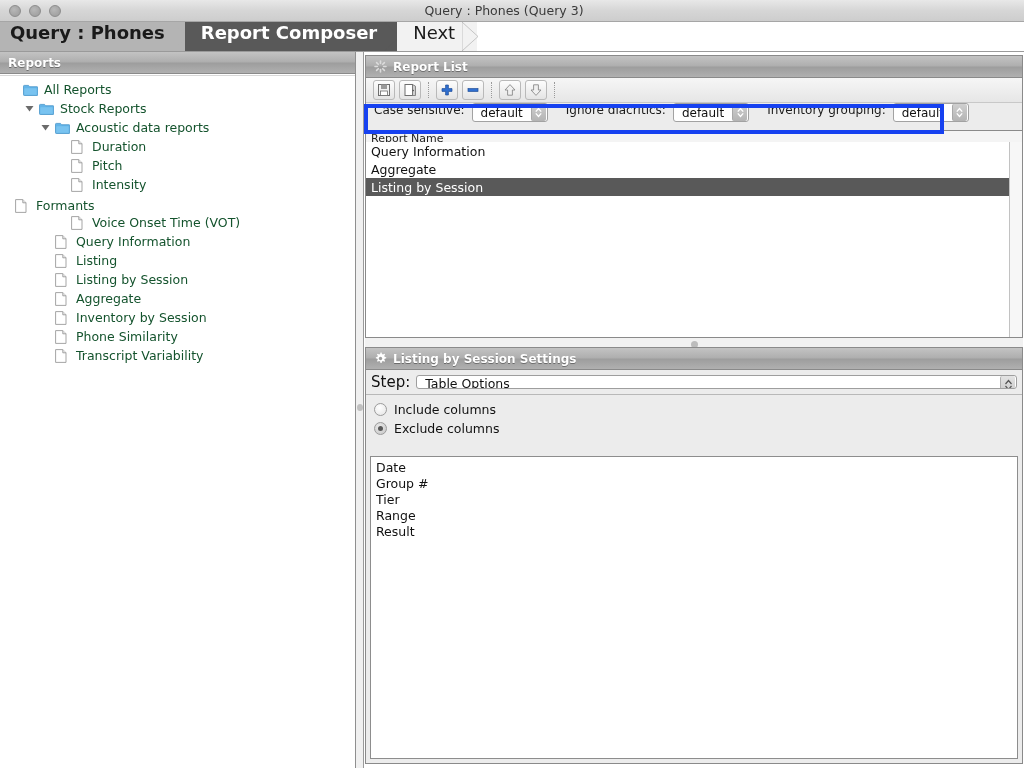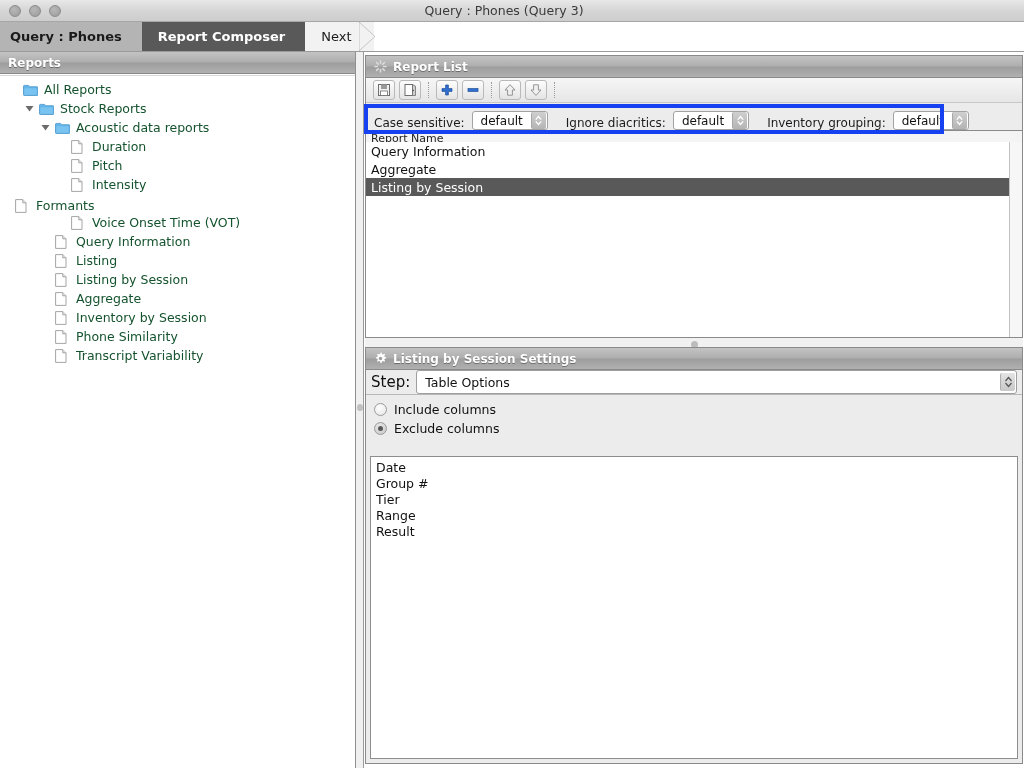--- a/index.html
+++ b/index.html
@@ -27,22 +27,22 @@
     font-size: 12.5px; color: #3a3a3a;
   }
 
   
   .crumbbar {
     position: absolute; left: 0; top: 22px; width: 1024px; height: 30px;
     background: #ffffff; border-bottom: 1px solid #9a9a9a;
     display: flex; align-items: stretch;
   }
   .crumb {
-    position: relative; display: flex; align-items: center;
-    padding: 0 22px 0 10px; font-size: 13px; font-weight: bold;
+    position: relative; display: flex; align-items: flex-start;
+    padding: 0 22px 0 10px; font-size: 18px; font-weight: bold;
     white-space: nowrap;
   }
   .crumb .arrow {
     position: absolute; right: -1px; top: 0; bottom: 0; width: 16px;
   }
   .crumb.c1 { background: #b4b4b4; color: #1a1a1a; }
   .crumb.c2 { background: #595959; color: #ffffff; margin-left: -2px; padding-left: 16px;}
   .crumb.c3 { background: #f2f2f2; color: #1a1a1a; margin-left: -2px; padding-left: 16px; font-weight: normal;}
   .crumb svg { display: block; height: 100%; width: 16px; }
 
@@ -108,21 +108,21 @@
   .tbtn {
     width: 22px; height: 20px; margin: 0 2px;
     border: 1px solid #b9b9b9; border-radius: 3px;
     background: linear-gradient(to bottom,#fdfdfd,#e4e4e4);
     display: flex; align-items: center; justify-content: center;
   }
   .tsep { width: 1px; height: 16px; margin: 0 5px;
           border-left: 1px dotted #9a9a9a; }
 
   .optionrow {
-    position: relative; height: 27px; display: flex; align-items: flex-end;
+    position: relative; height: 27px; display: flex; align-items: flex-start;
     background: #ececec; padding-left: 8px; gap: 0px;
     font-size: 12px; color: #1b1b1b;
   }
   .optlabel { margin-right: 7px; white-space: nowrap; }
   .combo {
     display: inline-flex; align-items: center; height: 19px;
     border: 1px solid #a2a2a2; border-radius: 3px; background: #ffffff;
     margin-right: 18px; overflow: hidden;
   }
   .combo .cval {
@@ -172,21 +172,21 @@
   .settings-box {
     position: absolute; left: 0; top: 295px; right: 1px; bottom: 4px;
     border: 1px solid #8a8a8a; background: #ececec;
   }
   .steprow {
     height: 24px; display: flex; align-items: center; padding: 0 5px;
     background: #ececec;
   }
   .steprow .slabel { font-size: 15px; color: #111; margin-right: 6px; }
   .stepcombo {
-    flex: 1; height: 24px; display: flex; align-items: center;
+    flex: 1; height: 14px; display: flex; 
     border: 1px solid #9e9e9e; border-radius: 3px; background: #ffffff;
     overflow: hidden;
   }
   .stepcombo .sval { flex: 1; padding-left: 8px; font-size: 12.5px; color: #111; }
   .stepcombo .sbtn {
     width: 15px; height: 18px; margin-right: 1px;
     background: linear-gradient(to bottom,#e3e3e3,#c9c9c9);
     border-left: 1px solid #aeaeae; border-radius: 2px;
     display: flex; align-items: center; justify-content: center;
   }

